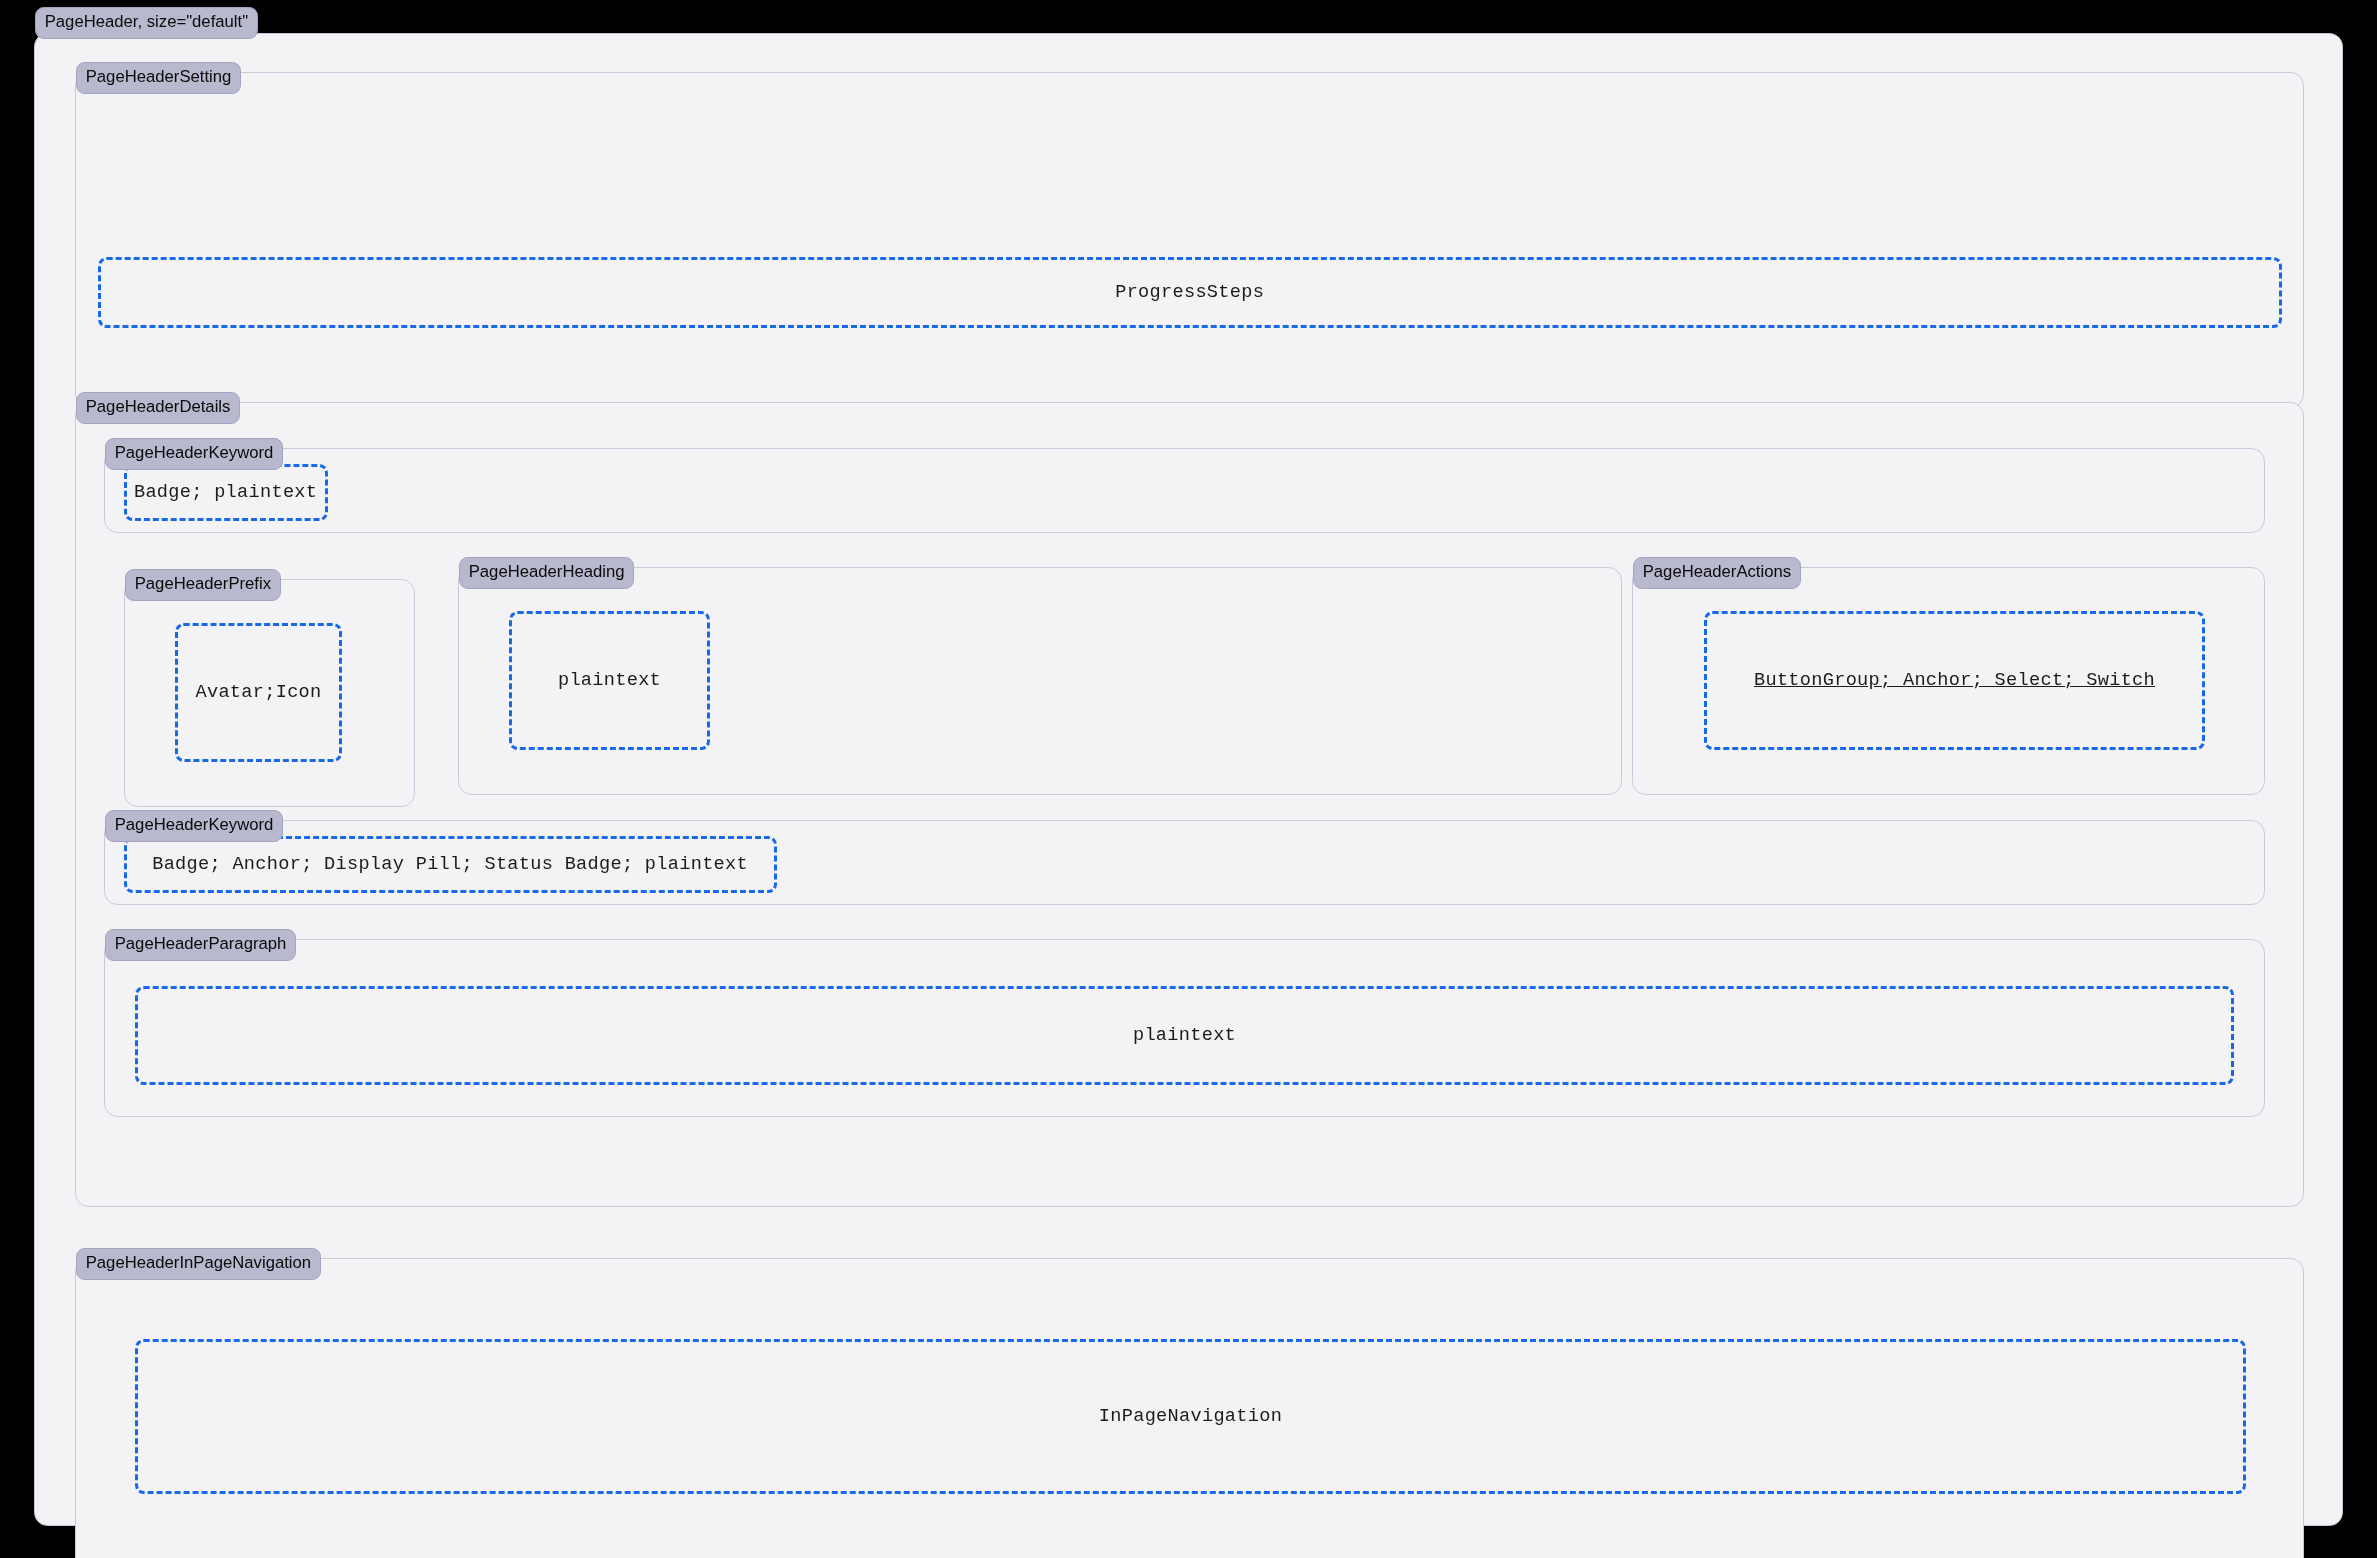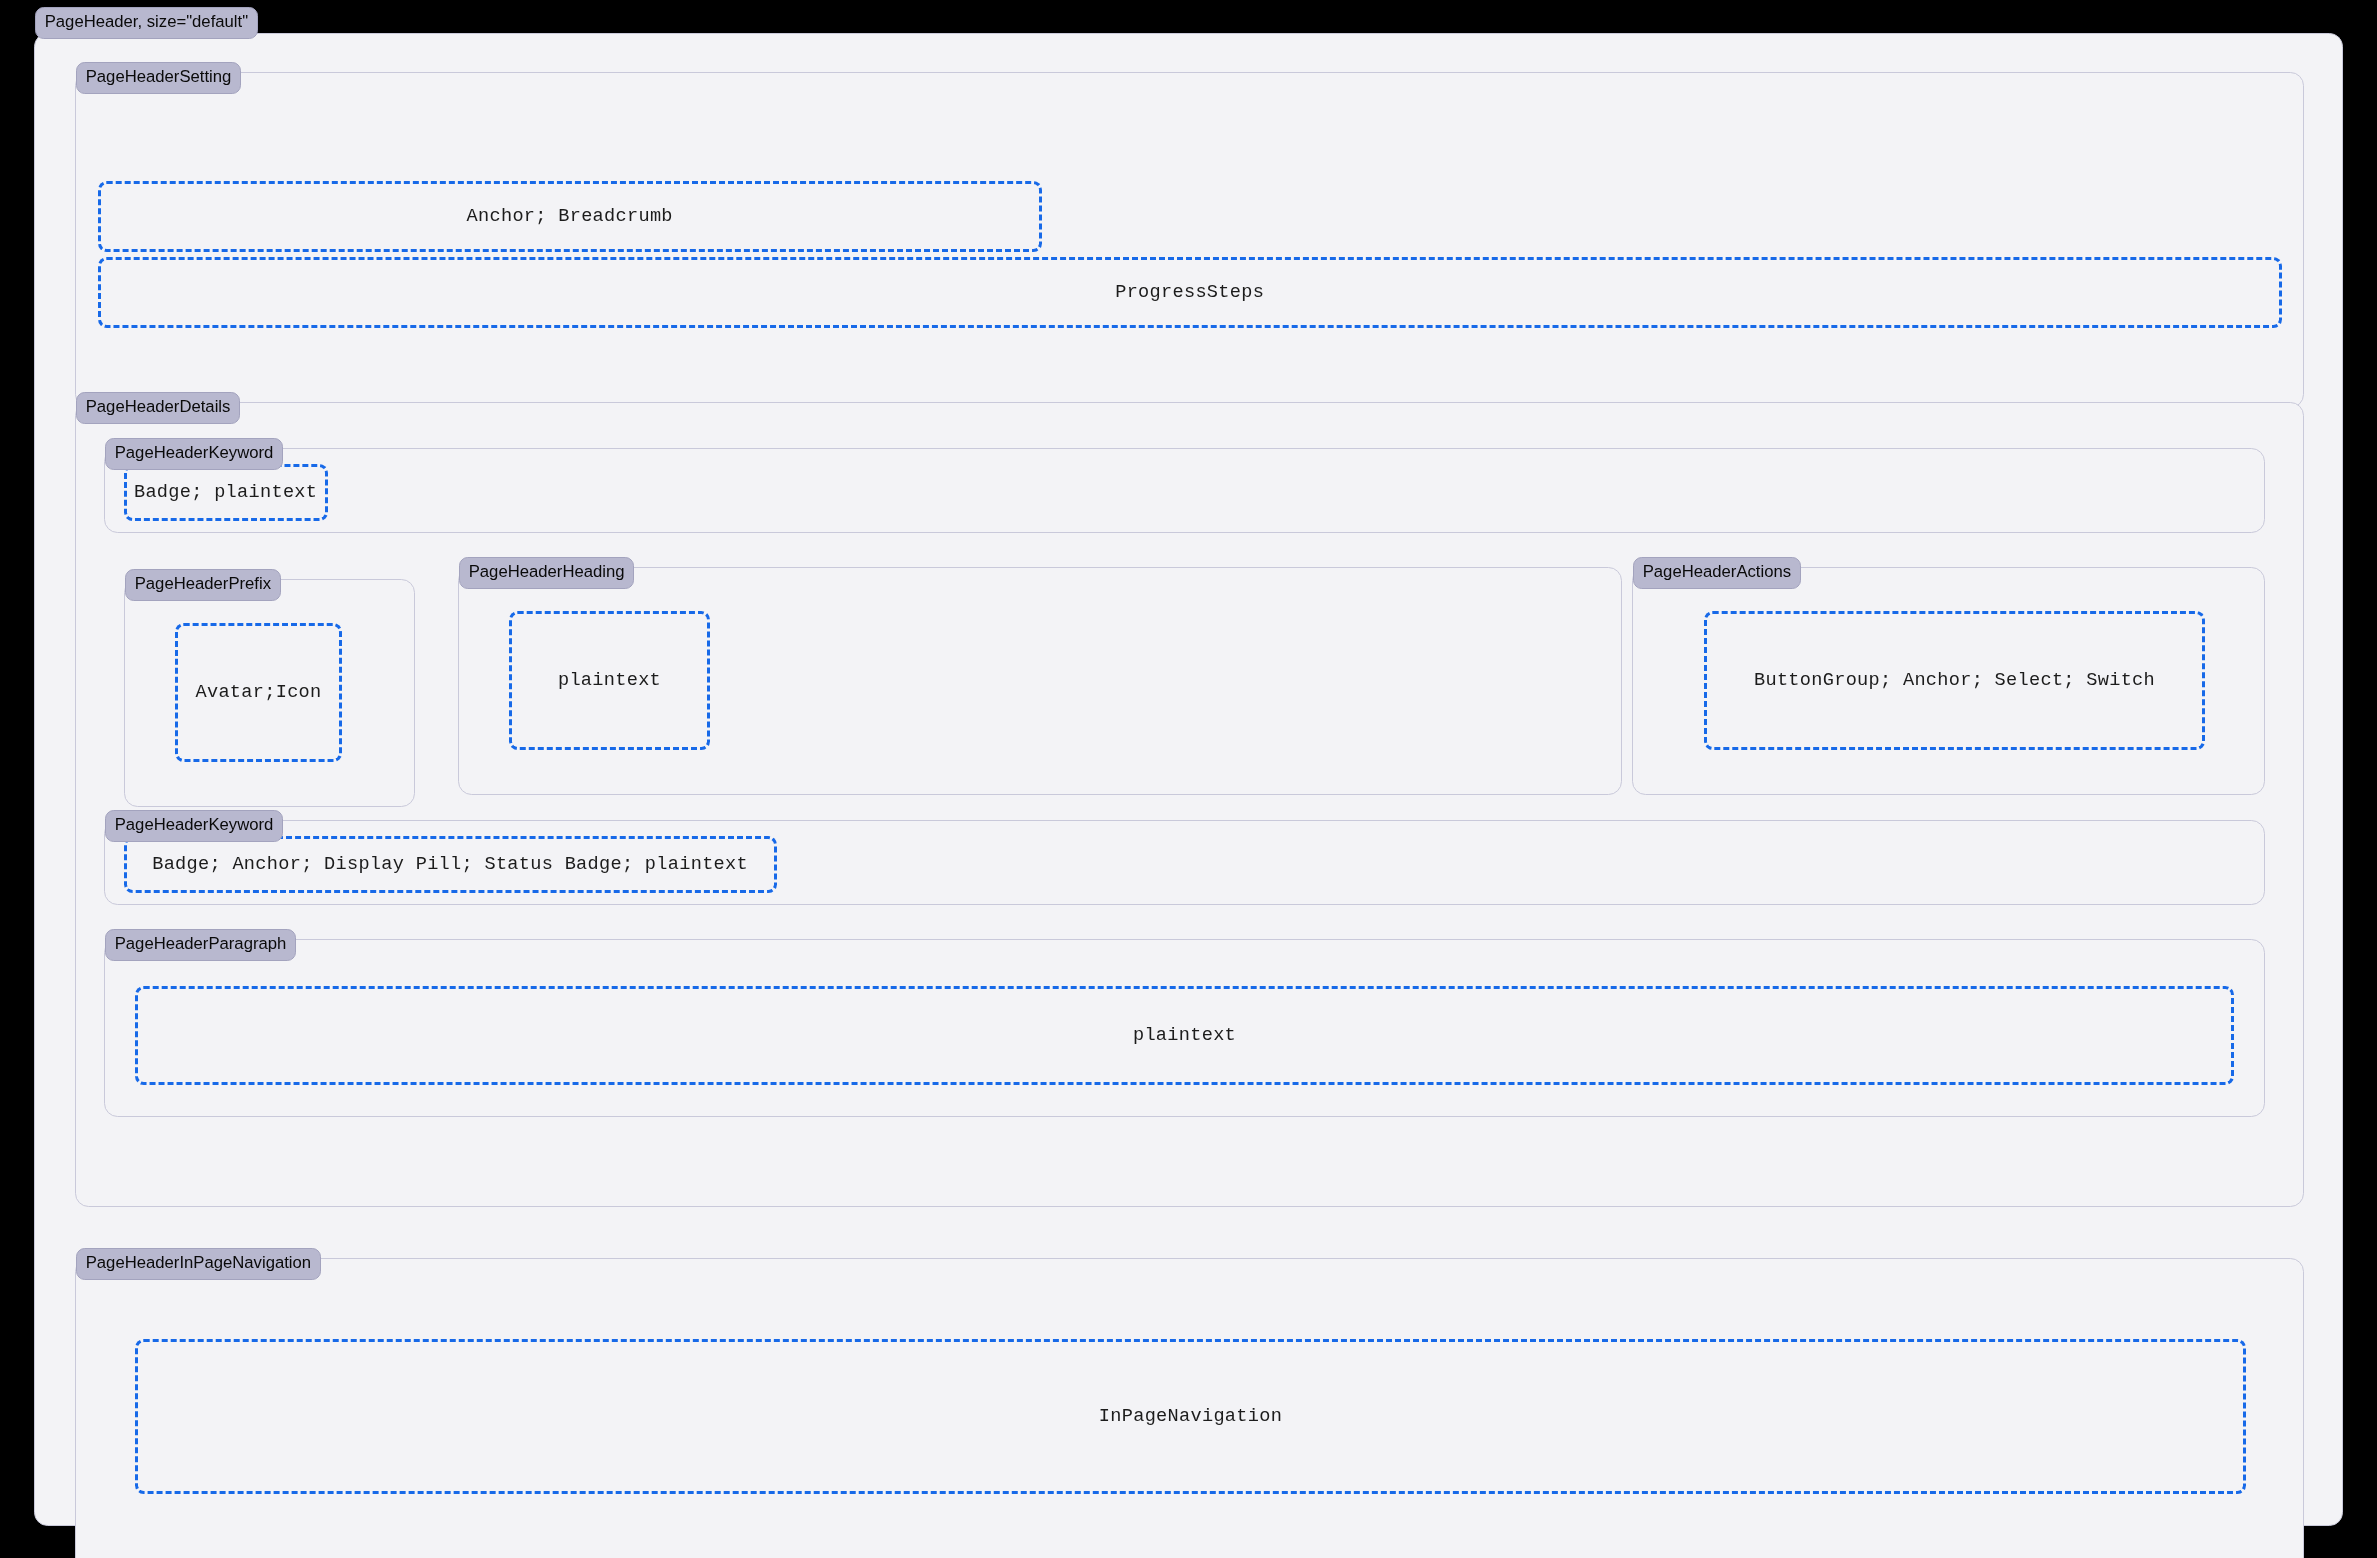--- a/index.html
+++ b/index.html
@@ -122,21 +122,21 @@
   }
 
   #actions-region {
     position: absolute;
     left: 1556px; top: 164px;
     width: 633px; height: 228px;
   }
   #slot-actions {
     position: absolute;
     left: 71px; top: 43px;
-    width: 501px; height: 139px;
+    width: 501px; height: 139px; text-decoration: underline;
   }
 
   #keyword2-region {
     position: absolute;
     left: 28px; top: 417px;
     width: 2161px; height: 85px;
   }
   #slot-keyword2 {
     position: absolute;
     left: 18.6px; top: 15px;
@@ -168,21 +168,20 @@
 </style>
 </head>
 <body>
 
 <div class="region" id="root-region">
   <span class="rlabel">PageHeader, size="default"</span>
 
   <div class="region" id="setting-region">
     <span class="rlabel">PageHeaderSetting</span>
 
-    <div class="slot" id="slot-breadcrumb">Anchor; Breadcrumb</div>
 
     <div class="slot" id="slot-progresssteps">ProgressSteps</div>
   </div>
 
   <div class="region" id="details-region">
     <span class="rlabel">PageHeaderDetails</span>
 
     <div class="region" id="keyword1-region">
       <span class="rlabel">PageHeaderKeyword</span>
       <div class="slot" id="slot-keyword1">Badge; plaintext</div>

